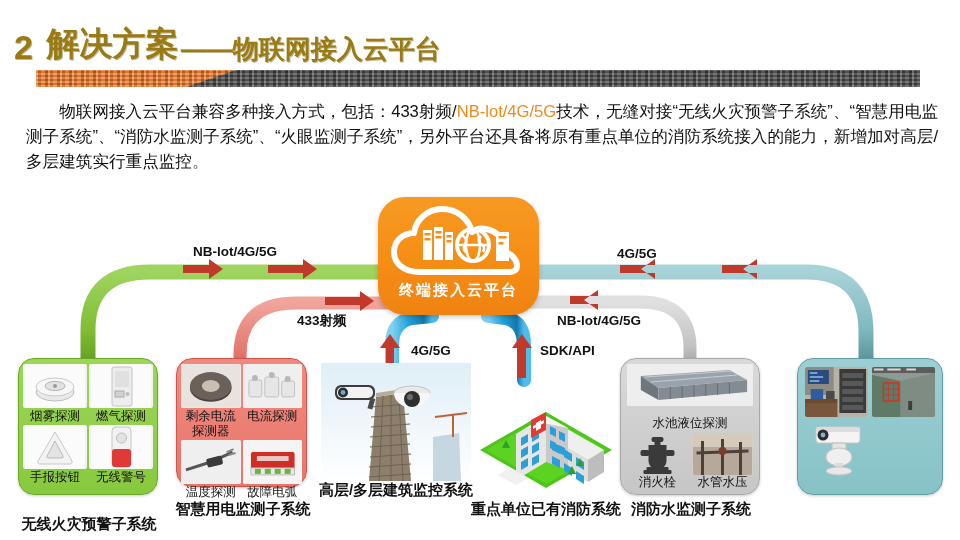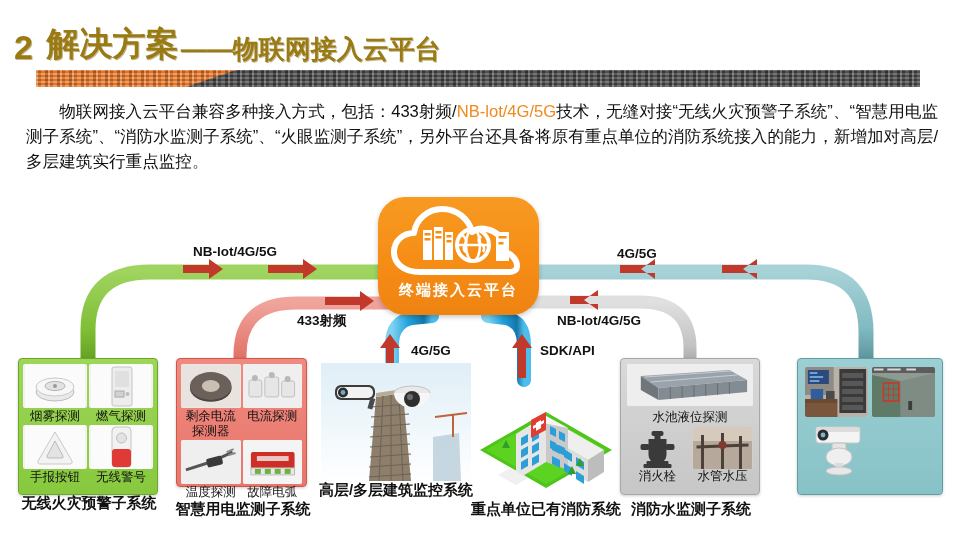--- a/index.html
+++ b/index.html
@@ -77,21 +77,21 @@
     text-align: center;
   }
   #cloud-icon { position: relative; width: 146px; height: 78px; margin: 5px auto 0; }
   #cloud-caption {
     font-size: 15px; font-weight: bold; color: #fff; letter-spacing: 2px;
     margin-top: 1px;
   }
 
   
   .card {
-    position: absolute; border-radius: 4px;
+    position: absolute; border-radius: 16px;
     box-shadow: 0 1px 3px rgba(0,0,0,.20);
   }
   .card-caption {
     position: absolute; font-size: 15px; font-weight: bold; color: #111;
     white-space: nowrap; text-align: center;
   }
   .cell-label {
     font-size: 12.5px; color: #111; text-align: center; line-height: 15px;
   }
 
@@ -312,21 +312,21 @@
             <rect width="60" height="44" fill="#fbfbfb"></rect>
             <rect x="21" y="2" width="19" height="40" rx="4" fill="#f2f2f2" stroke="#c4c4c4"></rect>
             <rect x="21" y="24" width="19" height="18" rx="3" fill="#e03a36"></rect>
             <circle cx="30.5" cy="13" r="5" fill="#e3e3e3" stroke="#bdbdbd"></circle>
           </svg>
         </div>
       </div>
       <div class="cell-label">手报按钮</div>
       <div class="cell-label">无线警号</div>
     </div>
-    <div class="card-caption" style="left:-6px; top:135px; width:152px;font-family:Liberation Serif, serif;">无线火灾预警子系统</div>
+    <div class="card-caption" style="left:-6px; top:156px; width:152px;font-family:Liberation Serif, serif;">无线火灾预警子系统</div>
   </div>
 
   <div class="card" id="card-power">
     <div class="card-grid">
       <div>
         <div class="thumb">
           <svg viewBox="0 0 60 44" width="100%" height="44">
             <rect width="60" height="44" fill="#e9e3df"></rect>
             <ellipse cx="30" cy="24" rx="21" ry="14" fill="#4c4440"></ellipse>
             <ellipse cx="30" cy="22" rx="21" ry="14" fill="#6b605a"></ellipse>
@@ -503,21 +503,21 @@
               <line x1="80" y1="20" x2="80" y2="32"></line>
             <line x1="92" y1="19" x2="92" y2="31"></line>
               <line x1="104" y1="18" x2="104" y2="30"></line>
           </g>
           <g stroke="#cfd5da" stroke-width=".8">
             <line x1="18" y1="13" x2="106" y2="7"></line>
               <line x1="24" y1="18" x2="112" y2="11"></line>
           </g>
         </svg>
       </div>
-      <div class="cell-label" style="margin-top:4px;">水池液位探测</div>
+      <div class="cell-label" style="margin-top:10px;">水池液位探测</div>
       <div style="display:grid; grid-template-columns:1fr 1fr; gap:0 4px; margin-top:2px;">
         <div class="thumb" style="height:42px; background:transparent;">
           <svg viewBox="0 0 60 42" width="100%" height="42">
             <g fill="#3a3a3a">
               <rect x="24" y="4" width="12" height="5" rx="2"></rect>
               <rect x="27" y="8" width="6" height="4"></rect>
               <path d="M21 12 h18 v16 a9 9 0 0 1 -18 0 z"></path>
               <rect x="13" y="17" width="9" height="6" rx="2"></rect>
               <rect x="38" y="17" width="9" height="6" rx="2"></rect>
               <rect x="19" y="34" width="22" height="4" rx="1"></rect>

